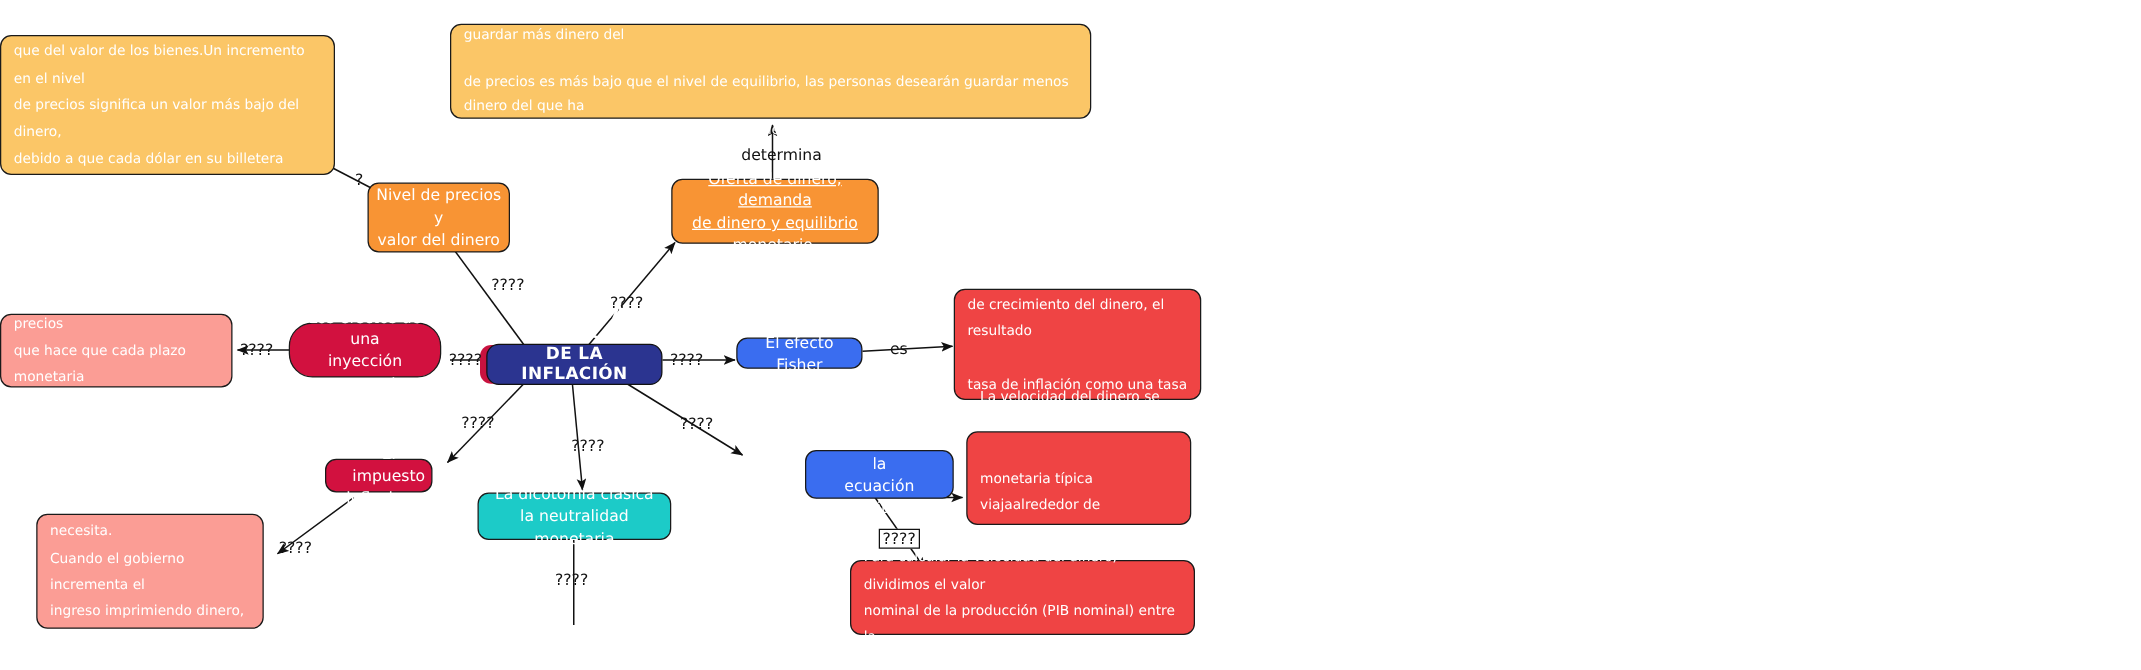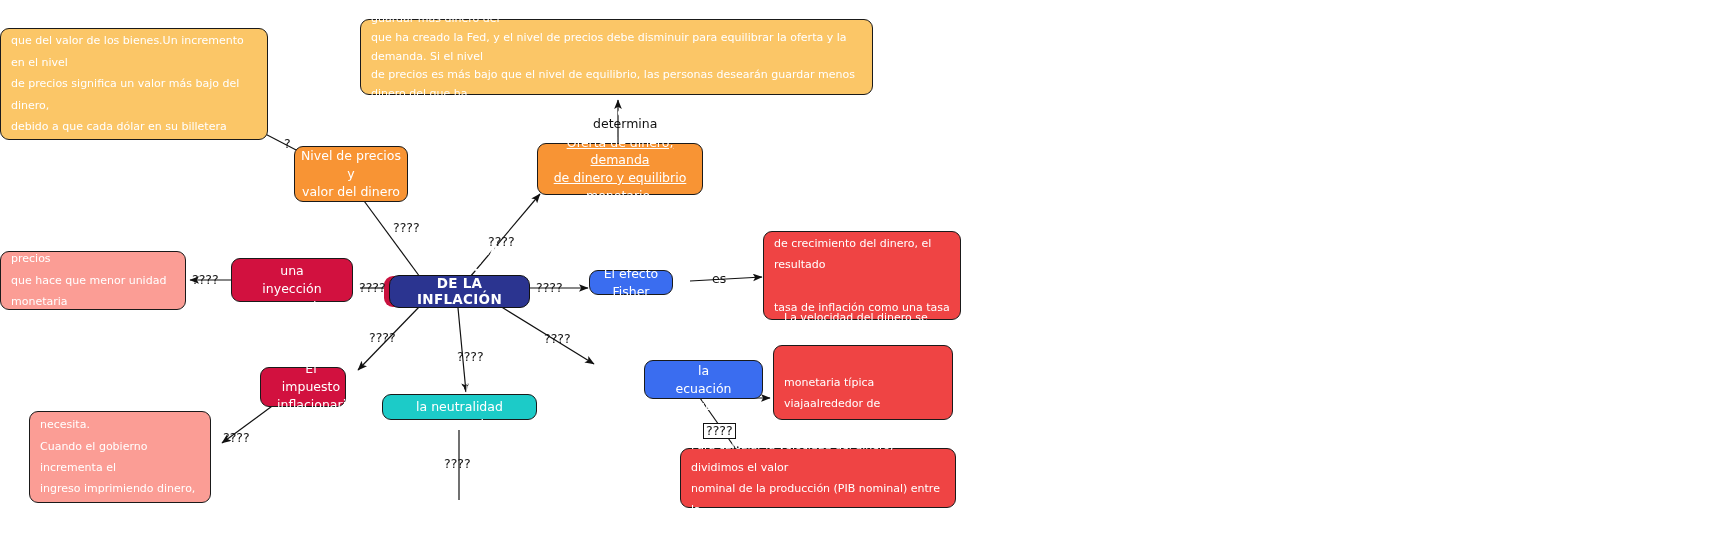--- a/index.html
+++ b/index.html
@@ -79,30 +79,30 @@
       <span>que del valor de los bienes.Un incremento en el nivel</span><br>
       <span> de precios significa un valor más bajo del dinero,</span><br>
       <span>debido a que cada dólar en su billetera compra ahora</span><br>
       <span> una menor cantidad de bienes y servicios.</span>
     </span>
   </div>
 
   <div class="node note note-amber" style="left:360px;top:19px;width:513px;height:76px;">
     <span class="txt" style="line-height:1.72;">
       <span>Si el nivel de precios está por encima del nivel de equilibrio, las personas desearán guardar más dinero del</span><br>
-      <span>que ha creado la Fed, y el nivel de precios debe disminuir para equilibrar la oferta y la demanda. Si el nivel</span><br>
+      <br>
       <span>de precios es más bajo que el nivel de equilibrio, las personas desearán guardar menos dinero del que ha</span><br>
       <span>creado la Fed y el nivel de precios debe aumentar para equilibrar la oferta y la demanda</span>
     </span>
   </div>
 
   <div class="node note note-pink" style="left:0px;top:251px;width:186px;height:59px;">
     <span class="txt">
       <span>Un incremento en el nivel de precios</span><br>
-      <span>que hace que menor unidad monetaria</span><br>
+      <span>que hace que cada plazo monetaria</span><br>
       <span>sea menos valiosa</span>
     </span>
   </div>
 
   <div class="node note note-blue" style="left:763px;top:231px;width:198px;height:89px;">
     <span class="txt">
       <span>Cuando la Fed incrementa la tasa</span><br>
       <span> de crecimiento del dinero, el resultado</span><br>
       <br>
       <span>tasa de inflación como una tasa de</span><br>
@@ -140,40 +140,40 @@
     <span class="txt" style="white-space:pre-line;">Nivel de precios y
 valor del dinero</span>
   </div>
 
   <div class="node topic orange" style="left:537px;top:143px;width:166px;height:52px;">
     <span class="txt" style="white-space:pre-line;text-decoration:underline;">Oferta de dinero, demanda
 de dinero y equilibrio
 monetario.</span>
   </div>
 
-  <div class="node topic crimson" style="left:231px;top:258px;width:122px;height:44px;">
+  <div class="node topic crimson" style="left:231px;top:258px;width:122px;height:44px;border-radius:19px;">
     <span class="txt" style="white-space:pre-line;">Los efectos de una
 inyección monetaria</span>
   </div>
 
   <div class="node center-node" style="left:389px;top:275px;width:141px;height:33px;">
     <span class="txt" style="white-space:pre-line;line-height:1.2;">LA TEORIA CLASICA
 DE LA INFLACIÓN</span>
   </div>
 
-  <div class="node topic bluebtn" style="left:589px;top:270px;width:84px;height:25px;text-align:center;">
+  <div class="node topic bluebtn" style="left:589px;top:270px;width:101px;height:25px;text-align:center;">
     <span class="txt" style="white-space:pre-line;">El efecto Fisher</span>
   </div>
 
-  <div class="node topic crimson" style="left:260px;top:367px;width:86px;height:40px;padding-left:16px;">
+  <div class="node topic crimson" style="left:260px;top:367px;width:86px;height:27px;padding-left:16px;">
     <span class="txt" style="white-space:pre-line;">El impuesto
 inflacionario</span>
   </div>
 
-  <div class="node topic teal" style="left:382px;top:394px;width:155px;height:26px;">
+  <div class="node topic teal" style="left:382px;top:394px;width:155px;height:38px;">
     <span class="txt" style="white-space:pre-line;">La dicotomía clásica
 la neutralidad monetaria</span>
   </div>
 
   <div class="node topic bluebtn" style="left:604px;top:360px;width:119px;height:39px;margin-left:40px;">
     <span class="txt" style="white-space:pre-line;">La velocidad y la
 ecuación cuantitativa</span>
   </div>
 
   <div class="edgelabel" style="left:284px;top:136px;">?</div>

